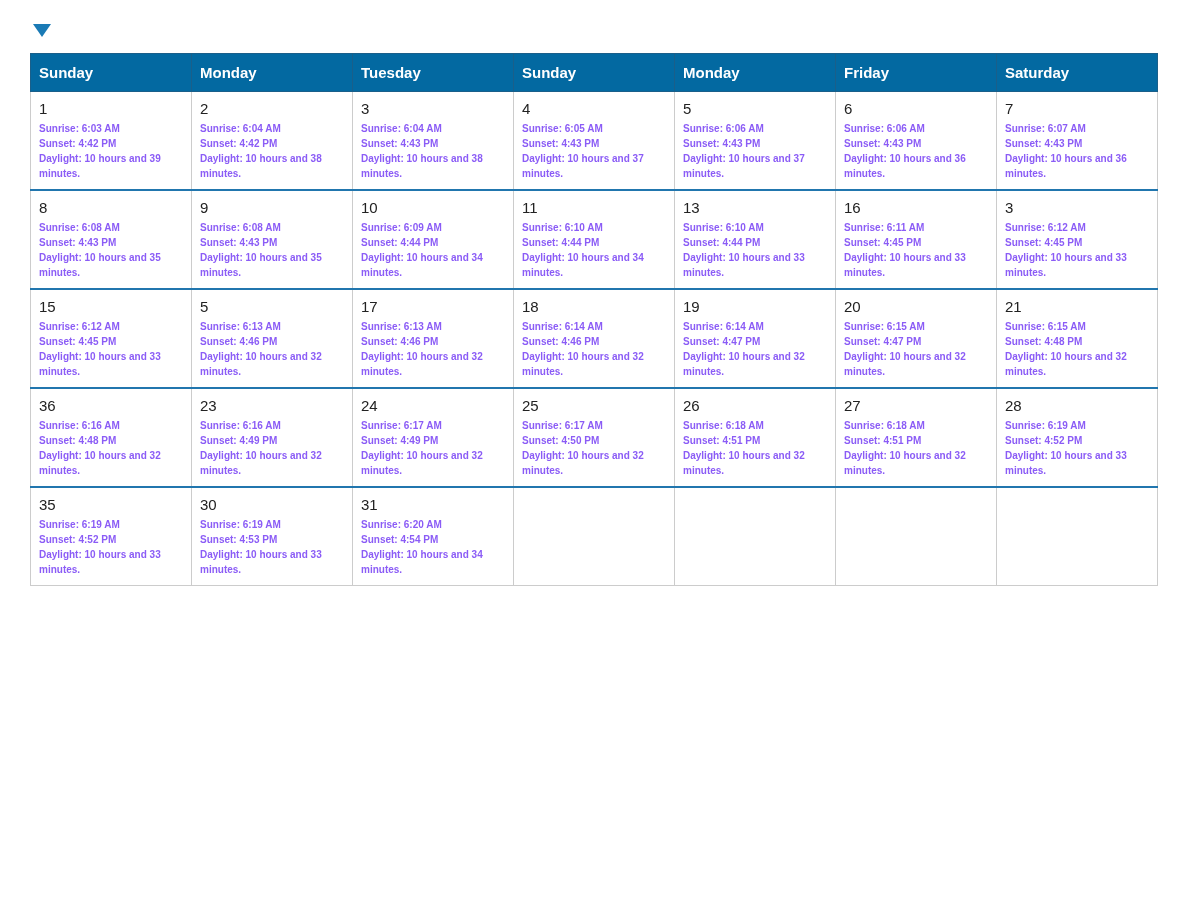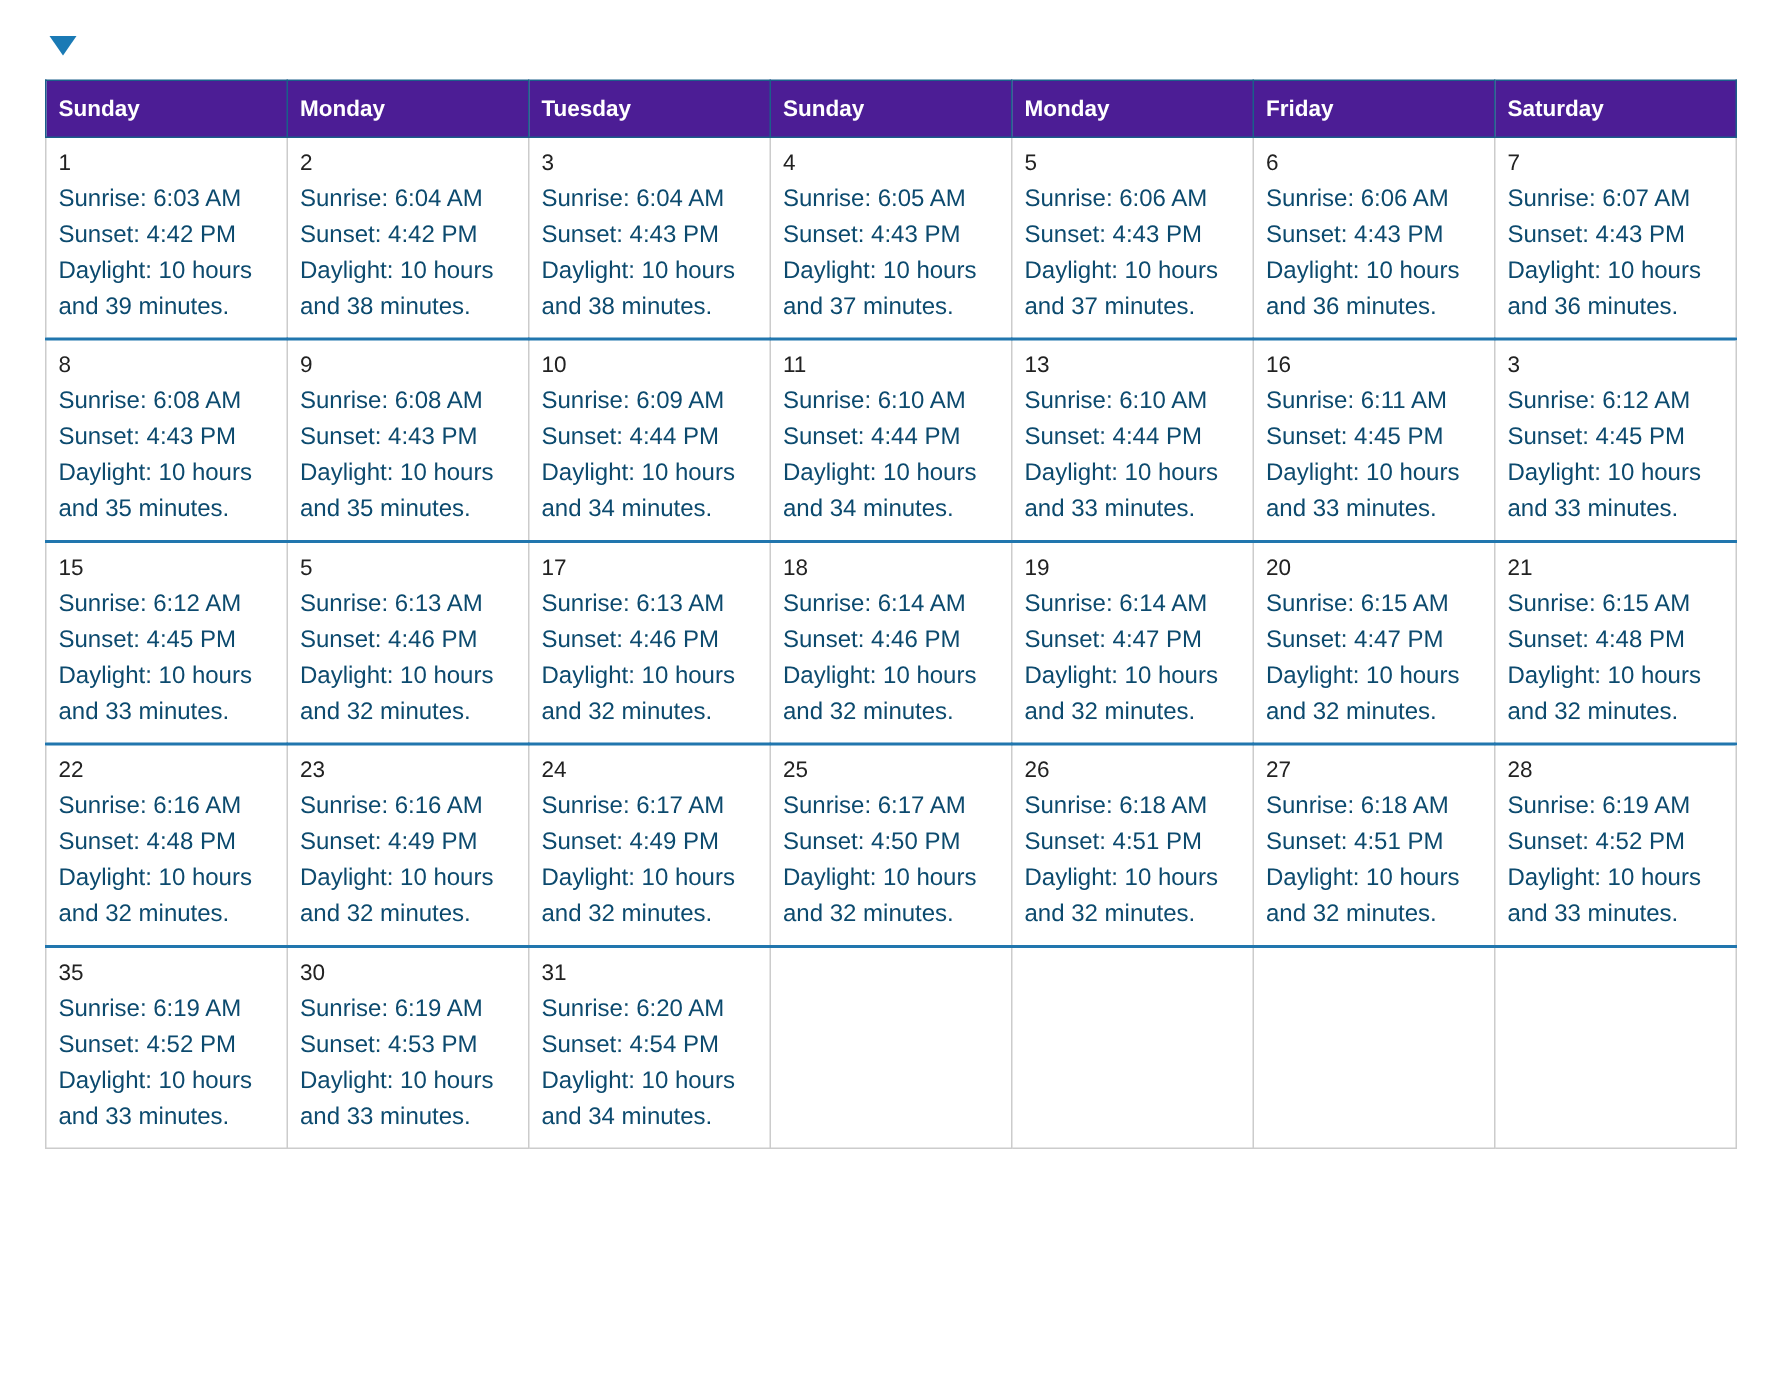--- a/index.html
+++ b/index.html
@@ -46,21 +46,21 @@
       font-size: 22px;
       color: #555;
       margin-top: 4px;
     }
     .calendar {
       width: 100%;
       border-collapse: collapse;
       border: 1px solid #aaa;
     }
     .calendar th {
-      background-color: #4c1d95;
+      background-color: #0369a1;
       color: #fff;
       padding: 10px 8px;
       font-size: 15px;
       font-weight: bold;
       text-align: left;
       border: 1px solid #1a5f8a;
     }
     .calendar td {
       vertical-align: top;
       padding: 8px;
@@ -71,23 +71,24 @@
       min-height: 100px;
     }
     .day-number {
       font-size: 15px;
       font-weight: normal;
       color: #222;
       display: block;
       margin-bottom: 4px;
     }
     .day-info {
-      font-size: 16px;
-      color: #0c4a6e;
+      font-size: 10px;
+      color: #8b5cf6;
       line-height: 1.5;
+      font-weight: bold;
     }
     .empty-cell {
       background: #fff;
     }
     .row-divider {
       border-top: 2px solid #2176ae;
     }
   </style>
 </head>
 <body>
@@ -204,21 +205,21 @@
           <span class="day-number">20</span>
           <div class="day-info">Sunrise: 6:15 AM<br>Sunset: 4:47 PM<br>Daylight: 10 hours and 32 minutes.</div>
         </td>
         <td>
           <span class="day-number">21</span>
           <div class="day-info">Sunrise: 6:15 AM<br>Sunset: 4:48 PM<br>Daylight: 10 hours and 32 minutes.</div>
         </td>
       </tr>
       <tr class="row-divider">
         <td>
-          <span class="day-number">22</span>
+          <span class="day-number">36</span>
           <div class="day-info">Sunrise: 6:16 AM<br>Sunset: 4:48 PM<br>Daylight: 10 hours and 32 minutes.</div>
         </td>
         <td>
           <span class="day-number">23</span>
           <div class="day-info">Sunrise: 6:16 AM<br>Sunset: 4:49 PM<br>Daylight: 10 hours and 32 minutes.</div>
         </td>
         <td>
           <span class="day-number">24</span>
           <div class="day-info">Sunrise: 6:17 AM<br>Sunset: 4:49 PM<br>Daylight: 10 hours and 32 minutes.</div>
         </td>

